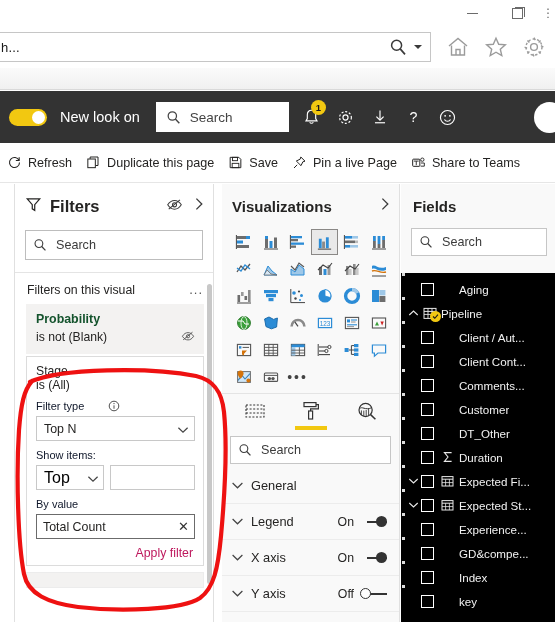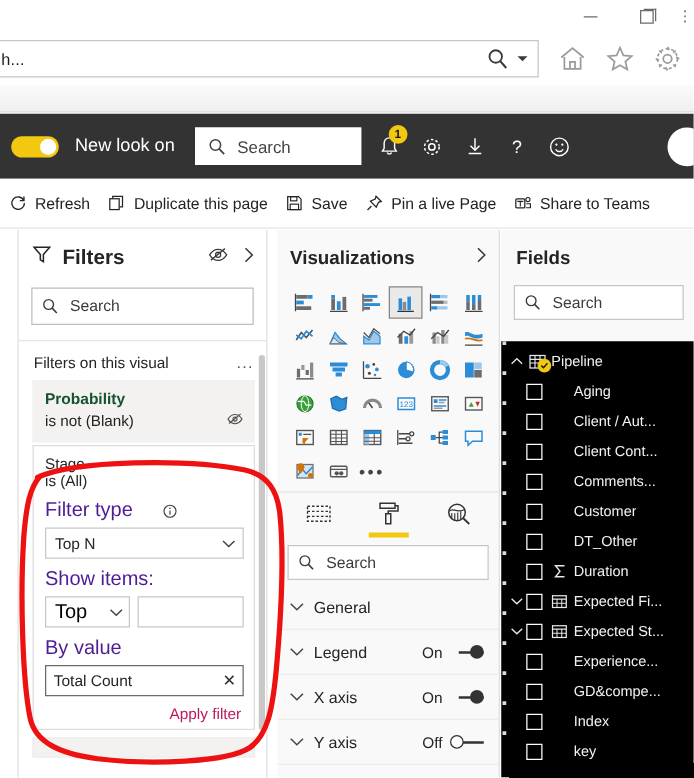--- a/index.html
+++ b/index.html
@@ -136,21 +136,21 @@
   .section-dots { margin-left: auto; color: #555; font-size: 13px; letter-spacing: 1px; }
   .filter-card {
     margin: 2px 9px 0 11px; background: #f3f2f1; border: 1px solid #f3f2f1;
     padding: 7px 8px 7px 9px;
   }
   .filter-card.open { background: #ffffff; border: 1px solid #dcdcdc; padding-bottom: 5px; }
   .fc-title { font-size: 12.4px; font-weight: bold; color: #14532d; }
   .fc-sub-row { display: flex; align-items: center; margin-top: 2px; }
   .fc-sub { font-size: 12.2px; color: #252423; }
   .fc-eye { margin-left: auto; }
-  .fc-label { font-size: 16px; color: #4c1d95; margin-top: 8px; display: flex; align-items: center; gap: 19px; }
+  .fc-label { font-size: 11px; color: #0f172a; margin-top: 8px; display: flex; align-items: center; gap: 19px; }
   .fc-label .info { margin-left: 5px; display: inline-flex; }
   .fc-select {
     margin-top: 4px; height: 25px; border: 1px solid #c8c8c8; background: #fff;
     display: flex; align-items: center; padding: 0 5px 0 7px; cursor: pointer;
   }
   .fc-select .val { font-size: 12.4px; color: #252423; }
   .fc-select .chev { margin-left: auto; }
   .fc-row { display: flex; margin-top: 4px; gap: 6px; }
   .fc-select-sm {
     width: 68px; height: 25px; border: 1px solid #c8c8c8; background: #fff;
@@ -944,20 +944,27 @@
             <span></span>
             <span></span>
             <span></span>
             <span></span>
             <span></span>
           <span></span>
             <span></span>
         </div>
 
         <div class="fl-row">
+          <span class="fl-indent"></span>
+          <span class="fl-check"></span>
+          <span class="fl-icon"></span>
+          <span class="fl-name">Aging</span>
+        </div>
+
+        <div class="fl-row">
           <span class="fl-chev">
             <svg width="11" height="8" viewBox="0 0 12 8">
                 <path d="M1.4 6.2 L6 1.8 L10.6 6.2" fill="none" stroke="#e8e8e8" stroke-width="1.2"></path>
               </svg>
           </span>
           <span class="fl-icon fl-table-badge">
             <svg width="14" height="13" viewBox="0 0 14 13">
                 <rect x="1" y="1.4" width="12" height="10" fill="none" stroke="#e8e8e8" stroke-width="1"></rect>
                 <line x1="1" y1="4.4" x2="13" y2="4.4" stroke="#e8e8e8" stroke-width="1"></line>
                 <line x1="1" y1="7.4" x2="13" y2="7.4" stroke="#e8e8e8" stroke-width=".9"></line>
@@ -965,27 +972,20 @@
                 <line x1="9" y1="1.4" x2="9" y2="11.4" stroke="#e8e8e8" stroke-width=".9"></line>
               </svg>
             <span class="dot">
               <svg width="7" height="7" viewBox="0 0 8 8">
                   <path d="M1.2 4 L3.2 6 L6.8 1.8" fill="none" stroke="#1a1a1a" stroke-width="1.3"></path>
                 </svg>
             </span>
           </span>
           <span class="fl-name" style="font-weight:normal">Pipeline</span>
         </div>
-
-        <div class="fl-row">
-          <span class="fl-indent"></span>
-          <span class="fl-check"></span>
-          <span class="fl-icon"></span>
-          <span class="fl-name">Aging</span>
-        </div>
         <div class="fl-row">
           <span class="fl-indent"></span>
           <span class="fl-check"></span>
           <span class="fl-icon"></span>
           <span class="fl-name">Client / Aut...</span>
         </div>
         <div class="fl-row">
           <span class="fl-indent"></span>
           <span class="fl-check"></span>
           <span class="fl-icon"></span>

